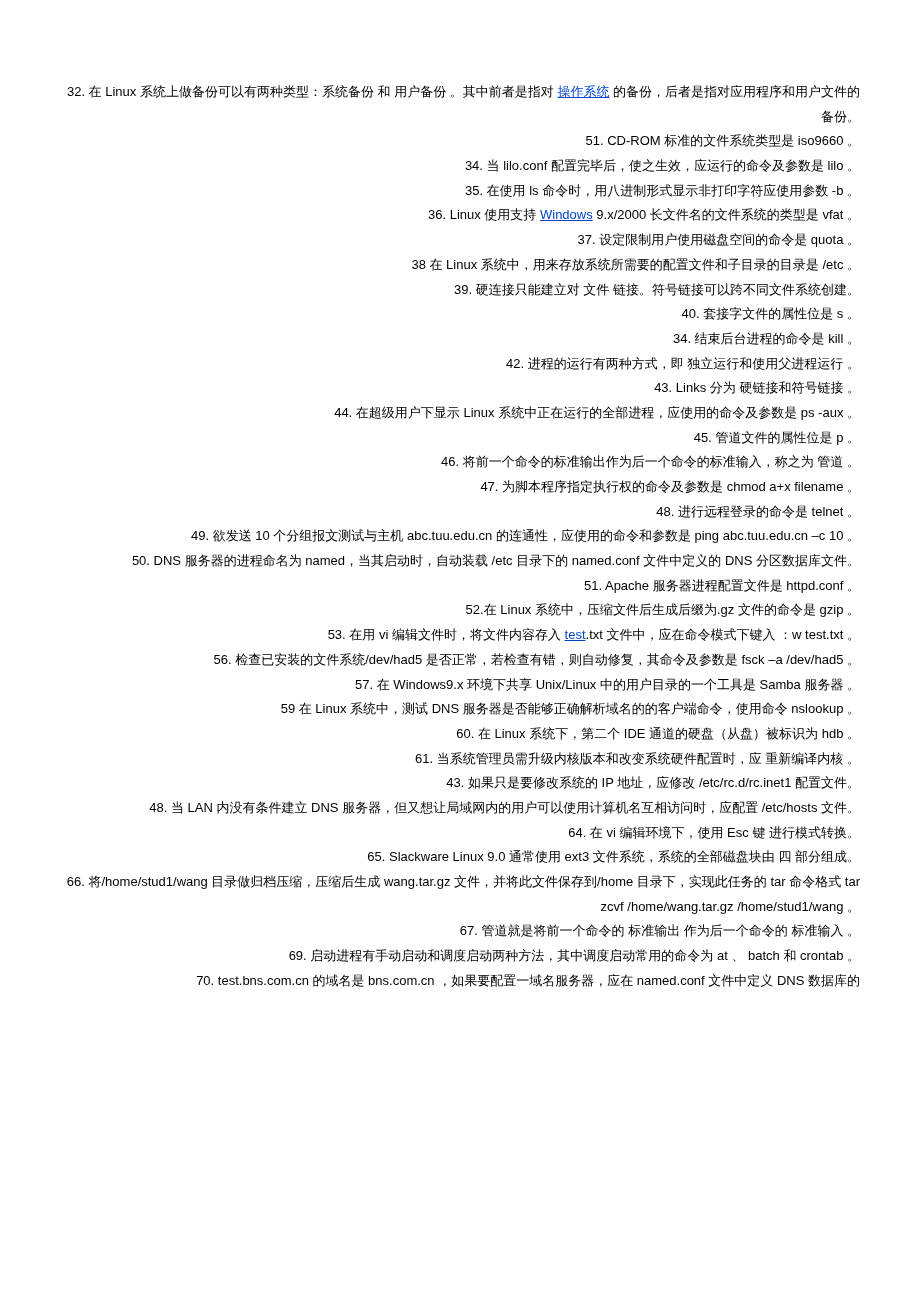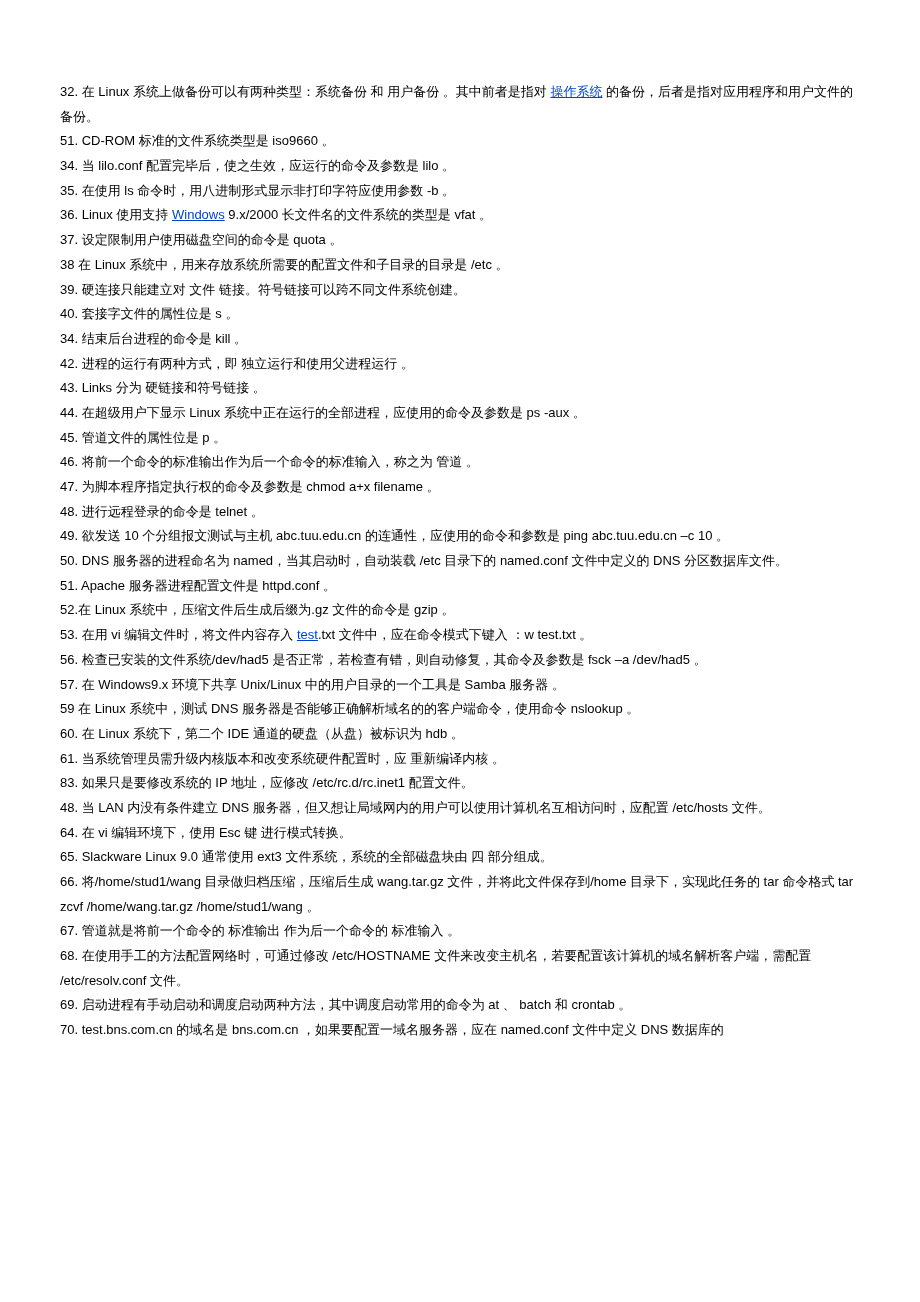--- a/index.html
+++ b/index.html
@@ -7,21 +7,21 @@
     background: #ffffff;
     margin: 0;
     padding: 80px 60px 100px 60px;
     width: 920px;
     box-sizing: border-box;
     color: #000;
     font-size: 13px;
     line-height: 1.9;
   }
   .line {
-    text-align: left;
+    text-align: right;
     margin: 0;
   }
   a.link {
     color: #0044cc;
     text-decoration: underline;
   }
 </style>
 </head>
 <body>
 
@@ -46,22 +46,21 @@
     <p class="line"><span>49. 欲发送 10 个分组报文测试与主机 abc.tuu.edu.cn 的连通性，应使用的命令和参数是   ping abc.tuu.edu.cn –c 10 。</span></p>
     <p class="line"><span>50. DNS 服务器的进程命名为 named，当其启动时，自动装载 /etc 目录下的 named.conf 文件中定义的 DNS 分区数据库文件。</span></p>
     <p class="line"><span>51. Apache 服务器进程配置文件是 httpd.conf 。</span></p>
     <p class="line"><span>52.在 Linux 系统中，压缩文件后生成后缀为.gz 文件的命令是 gzip 。</span></p>
     <p class="line"><span>53. 在用 vi 编辑文件时，将文件内容存入 </span><a class="link" href="#">test</a><span>.txt 文件中，应在命令模式下键入 ：w test.txt 。</span></p>
     <p class="line"><span>56. 检查已安装的文件系统/dev/had5 是否正常，若检查有错，则自动修复，其命令及参数是 fsck –a /dev/had5 。</span></p>
     <p class="line"><span>57. 在 Windows9.x 环境下共享 Unix/Linux 中的用户目录的一个工具是 Samba 服务器 。</span></p>
     <p class="line"><span>59 在 Linux 系统中，测试 DNS 服务器是否能够正确解析域名的的客户端命令，使用命令 nslookup 。</span></p>
     <p class="line"><span>60. 在 Linux 系统下，第二个 IDE 通道的硬盘（从盘）被标识为 hdb 。</span></p>
     <p class="line"><span>61. 当系统管理员需升级内核版本和改变系统硬件配置时，应 重新编译内核 。</span></p>
-    <p class="line"><span>83. 如果只是要修改系统的 IP 地址，应修改 /etc/rc.d/rc.inet1 配置文件。</span></p>
+    <p class="line"><span>43. 如果只是要修改系统的 IP 地址，应修改 /etc/rc.d/rc.inet1 配置文件。</span></p>
     <p class="line"><span>48. 当 LAN 内没有条件建立 DNS 服务器，但又想让局域网内的用户可以使用计算机名互相访问时，应配置 /etc/hosts 文件。</span></p>
     <p class="line"><span>64. 在 vi 编辑环境下，使用 Esc 键 进行模式转换。</span></p>
     <p class="line"><span>65. Slackware Linux 9.0 通常使用 ext3 文件系统，系统的全部磁盘块由 四 部分组成。</span></p>
     <p class="line"><span>66. 将/home/stud1/wang 目录做归档压缩，压缩后生成 wang.tar.gz 文件，并将此文件保存到/home 目录下，实现此任务的 tar 命令格式 tar zcvf /home/wang.tar.gz /home/stud1/wang 。</span></p>
     <p class="line"><span>67. 管道就是将前一个命令的 标准输出 作为后一个命令的 标准输入 。</span></p>
-    <p class="line"><span>68. 在使用手工的方法配置网络时，可通过修改 /etc/HOSTNAME 文件来改变主机名，若要配置该计算机的域名解析客户端，需配置 /etc/resolv.conf 文件。</span></p>
     <p class="line"><span>69. 启动进程有手动启动和调度启动两种方法，其中调度启动常用的命令为 at 、 batch 和 crontab 。</span></p>
     <p class="line"><span>70. test.bns.com.cn 的域名是 bns.com.cn ，如果要配置一域名服务器，应在 named.conf 文件中定义 DNS 数据库的</span></p>
   </div>
 
 </body></html>

